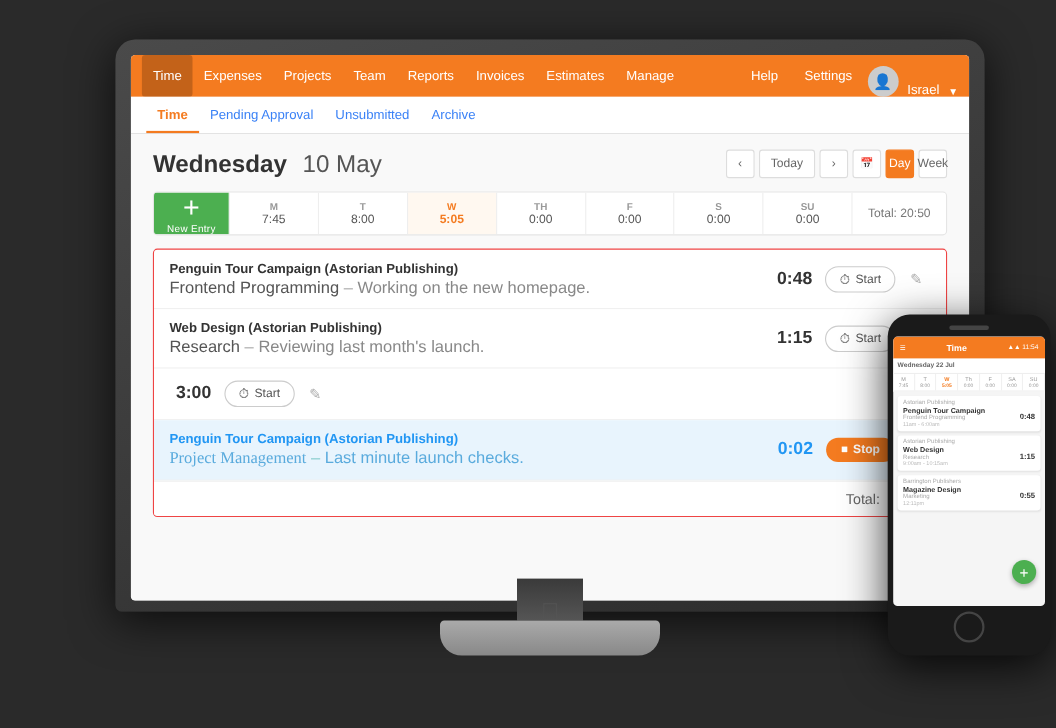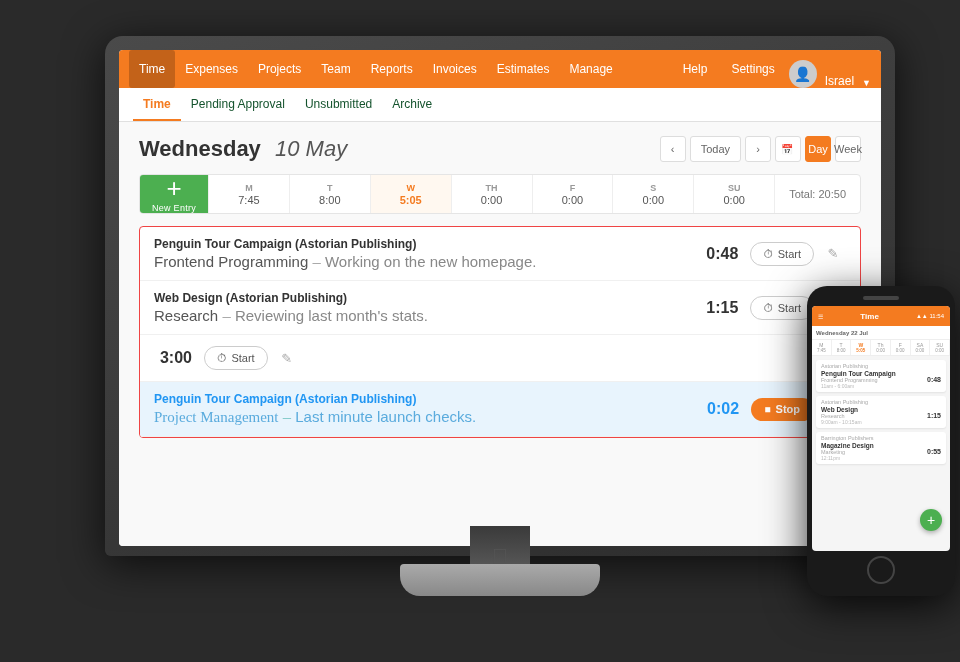--- a/index.html
+++ b/index.html
@@ -119,21 +119,21 @@
       border-bottom: 1px solid #e0e0e0;
       height: 34px;
       display: flex;
       align-items: flex-end;
       padding: 0 14px;
       flex-shrink: 0;
       background: #fff;
     }
     .sub-nav-item {
       font-size: 12px;
-      color: #14532d;
+      color: #3b82f6;
       padding: 0 10px 8px 10px;
       cursor: pointer;
       border-bottom: 2px solid transparent;
     }
     .sub-nav-item.active {
       color: #f47b20;
       border-bottom: 2px solid #f47b20;
       font-weight: 600;
     }
 
@@ -562,21 +562,21 @@
           <div class="sub-nav-item">Pending Approval</div>
           <div class="sub-nav-item">Unsubmitted</div>
           <div class="sub-nav-item">Archive</div>
         </div>
 
         <div class="main-content">
 
           <div class="date-header">
             <div class="date-title">
               <span>Wednesday</span>
-              <span class="day-num" style="margin-left:8px;font-style:italic;">10 May</span>
+              <span class="day-num" style="margin-left:8px;">10 May</span>
             </div>
             <div class="date-controls">
               <button class="date-btn">‹</button>
               <button class="date-btn today">Today</button>
               <button class="date-btn">›</button>
               <button class="date-btn">
                 <span style="font-size:10px;">📅</span>
               </button>
               <button class="date-btn active-view">Day</button>
               <button class="date-btn">Week</button>
@@ -641,21 +641,21 @@
                 <span>✎</span>
               </button>
             </div>
 
             <div class="time-entry">
               <div class="time-entry-info">
                 <div class="time-entry-title">Web Design (Astorian Publishing)</div>
                 <div class="time-entry-subtitle">
                   <span class="category">Research</span>
                   <span style="color:#aaa;"> – </span>
-                  <span>Reviewing last month's stats.</span>
+                  <span>Reviewing last month's launch.</span>
                 </div>
               </div>
               <div class="time-entry-duration">1:15</div>
               <button class="btn-start">
                 <span class="clock-icon">⏱</span>
                 <span>Start</span>
               </button>
               <button class="btn-edit">
                 <span>✎</span>
               </button>
@@ -684,20 +684,24 @@
               <div class="time-entry-duration active-dur">0:02</div>
               <button class="btn-stop">
                 <span style="font-size:11px;">⏹</span>
                 <span>Stop</span>
               </button>
               <button class="btn-edit">
                 <span>✎</span>
               </button>
             </div>
 
+            <div class="total-row">
+              <span class="total-label">Total:</span>
+              <span class="total-val">5:05</span>
+            </div>
           </div>
 
         </div>
       </div>
     </div>
 
     <div class="monitor-stand-neck"></div>
     <div class="monitor-stand-base">
       <div class="monitor-apple-logo"></div>
     </div>

